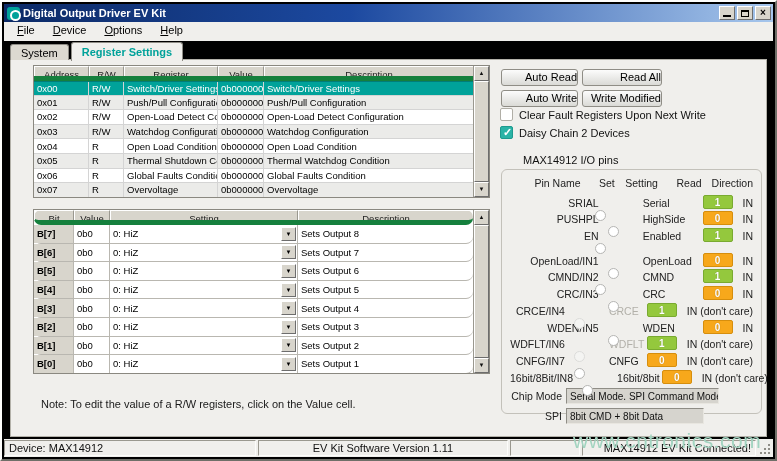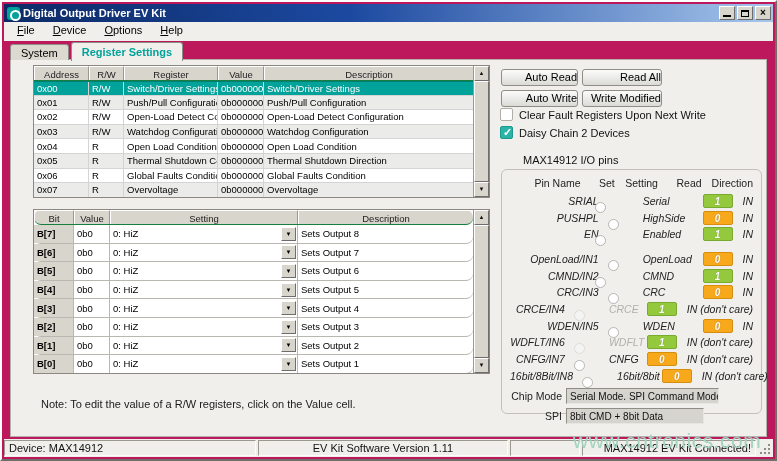--- a/index.html
+++ b/index.html
@@ -1,18 +1,18 @@
 <!DOCTYPE html>
 <html><head>
 <meta charset="utf-8">
 <style>
   * { box-sizing: border-box; margin: 0; padding: 0; }
   html,body { width:777px; height:461px; }
   body { font-family: "Liberation Sans", sans-serif; background:#777; }
-  .window { position:relative; width:777px; height:461px; background:#be185d;
+  .window { position:relative; width:777px; height:461px; background:#000000;
             border:2px solid; border-color:#fdfdfb #6f6f68 #6f6f68 #fdfdfb; overflow:hidden; }
 
   
   .titlebar { position:absolute; left:2px; top:2px; right:2px; height:18px;
               background:linear-gradient(to right,#0c2a66 0%,#1c49a0 45%,#a6c6ec 100%);
               display:flex; align-items:center; padding:0 2px; }
   .app-icon { width:13px; height:13px; background:#00a29a; border-radius:3px; margin:0 3px 0 1px;
               position:relative; flex:0 0 auto; }
   .app-icon::after { content:""; position:absolute; left:3px; top:3px; width:7px; height:7px;
               border:2px solid #fff; border-radius:50%; }
@@ -42,21 +42,21 @@
 
   
   .tabpage { position:absolute; left:8px; top:57px; right:8px; bottom:22px;
              background:#f0efec; border:1px solid #b3b1a9; }
 
   
   .tbl { position:absolute; background:#fff; border:1px solid #8a8880; font-size:9.5px; }
   .reg-tbl { left:22px; top:5px; width:457px; height:133px; }
   .bit-tbl { left:22px; top:149px; width:457px; height:165px; }
   .tbl-inner { position:absolute; left:0; top:0; right:16px; bottom:0; overflow:hidden; }
-  .thead { display:grid; background:#d8d5cc; border-bottom:1px solid #15803d; }
+  .thead { display:grid; background:#d8d5cc; border-bottom:5px solid #15803d; }
   .reg-grid { grid-template-columns:55px 35px 94px 46px 1fr; }
   .bit-grid { grid-template-columns:40px 36px 188px 1fr;border-radius:7px; }
   .th { text-align:center; padding:2px 2px 1px; border-right:1px solid #9a988f;
         border-top:1px solid #fff; border-left:1px solid #fff; color:#222;
         white-space:nowrap; overflow:hidden; }
   .thead { height:15px; }
   .trow { display:grid; height:14.6px; align-items:center; border-bottom:1px solid #d4d4d4; }
   .trow.alt { background:#ebebe9; }
   .trow.selected { background:#00a29a; color:#fff; border-top:1px solid #027d77; }
   .td { padding:0 3px; border-right:1px solid #d4d4d4; white-space:nowrap; overflow:hidden;
@@ -94,22 +94,22 @@
 
   .pins-title { position:absolute; left:492px; top:94px; font-size:11px; color:#111;padding-left:20px; }
   .groupbox { position:absolute; left:490px; top:109px; width:261px; height:245px;
               border:1px solid #c3c1ba; border-radius:6px; background:#f0efec; }
   .pin-head { display:flex; font-size:10.5px; color:#222; margin:7px 8px 4px 8px; }
   .ph-name { width:100px; text-align:right; padding-right:14px; }
   .ph-set { width:30px; text-align:center; }
   .ph-setting { width:66px; padding-left:6px; }
   .ph-read { width:30px; text-align:center; margin-left:2px; }
   .ph-dir { flex:1; padding-left:10px; }
-  .pin-row { display:flex; align-items:center; height:15.7px; margin:0 8px 1px 8px;
-             font-size:10.5px; color:#222;font-style:italic; }
+  .pin-row { display:flex; align-items:flex-end; height:15.7px; margin:0 8px 1px 8px;
+             font-size:10.5px; color:#222; }
   .pin-row.gap { margin-bottom:9px; }
   .pin-name { width:100px; text-align:right; padding-right:8px; white-space:nowrap; }
   .pin-toggle { width:30px; flex:0 0 auto; }
   .toggle { width:30px; height:13px; border-radius:7px; background:#c9c9c7; position:relative; }
   .toggle .knob { position:absolute; top:1px; left:1px; width:11px; height:11px; border-radius:50%;
                   background:#fff; border:1px solid #b5b5b3; }
   .toggle.on { background:#1fb1a3; }
   .toggle.on .knob { left:auto; right:1px; }
   .toggle.disabled { background:#e4e4e2; }
   .toggle.disabled .knob { background:#f4f4f2; border-color:#dcdcda; }
@@ -222,21 +222,21 @@
     <div class="td">R</div>
     <div class="td">Open Load Condition</div>
     <div class="td">0b00000000</div>
     <div class="td" style="border-right:none">Open Load Condition</div>
   </div>
             <div class="trow reg-grid alt">
     <div class="td">0x05</div>
     <div class="td">R</div>
     <div class="td">Thermal Shutdown Con...</div>
     <div class="td">0b00000000</div>
-    <div class="td" style="border-right:none">Thermal Shutdown Direction</div>
+    <div class="td" style="border-right:none">Thermal Watchdog Condition</div>
   </div>
             <div class="trow reg-grid">
     <div class="td">0x06</div>
     <div class="td">R</div>
     <div class="td">Global Faults Condition</div>
     <div class="td">0b00000000</div>
     <div class="td" style="border-right:none">Global Faults Condition</div>
   </div>
             <div class="trow reg-grid alt">
     <div class="td">0x07</div>

